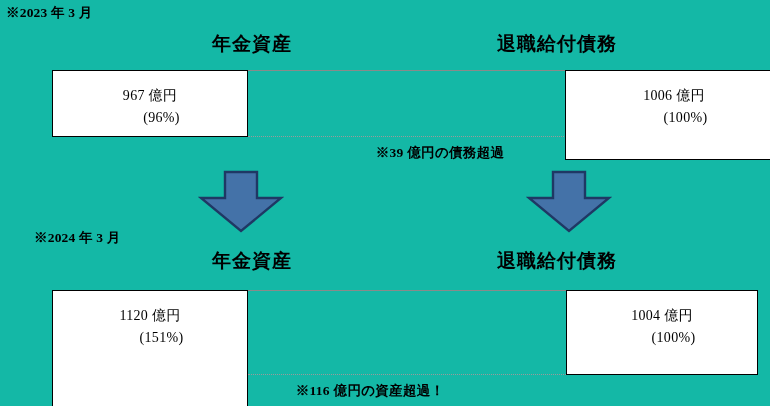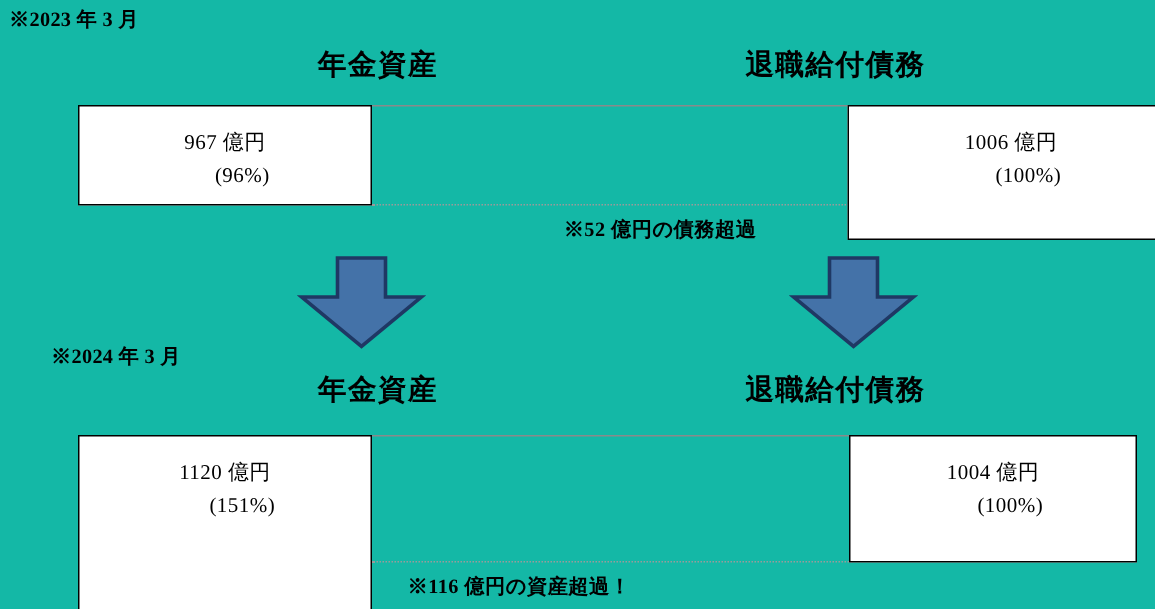--- a/index.html
+++ b/index.html
@@ -108,21 +108,21 @@
   <div class="amount-box" style="left:52px; top:70px; width:196px; height:67px;">
     <span class="amt">967 億円</span>
     <span class="pct">(96%)</span>
   </div>
 
   <div class="amount-box" style="left:565px; top:70px; width:218px; height:90px;">
     <span class="amt">1006 億円</span>
     <span class="pct">(100%)</span>
   </div>
 
-  <div class="note" style="left:440px; top:146px;">※52 億円の債務超過</div>
+  <div class="note" style="left:440px; top:146px;">※39 億円の債務超過</div>
 
   <svg class="arrow" style="left:198px; top:170px;" width="86" height="64" viewBox="0 0 86 64">
     <polygon points="27,2 59,2 59,28 83,28 43,61 3,28 27,28" fill="#4472a8" stroke="#1f3864" stroke-width="2.4" stroke-linejoin="miter"></polygon>
   </svg>
 
   <svg class="arrow" style="left:526px; top:170px;" width="86" height="64" viewBox="0 0 86 64">
     <polygon points="27,2 59,2 59,28 83,28 43,61 3,28 27,28" fill="#4472a8" stroke="#1f3864" stroke-width="2.4" stroke-linejoin="miter"></polygon>
   </svg>
 
   <div class="period-label" style="left:6px; top:231px;margin-left:28px;">※2024 年 3 月</div>
@@ -138,15 +138,15 @@
   <div class="amount-box" style="left:52px; top:290px; width:196px; height:118px;">
     <span class="amt">1120 億円</span>
     <span class="pct">(151%)</span>
   </div>
 
   <div class="amount-box" style="left:566px; top:290px; width:192px; height:85px;">
     <span class="amt">1004 億円</span>
     <span class="pct">(100%)</span>
   </div>
 
-  <div class="note" style="left:346px; top:384px;">※116 億円の資産超過！</div>
+  <div class="note" style="left:370px; top:384px;">※116 億円の資産超過！</div>
 
 </div>
 
 </body></html>

